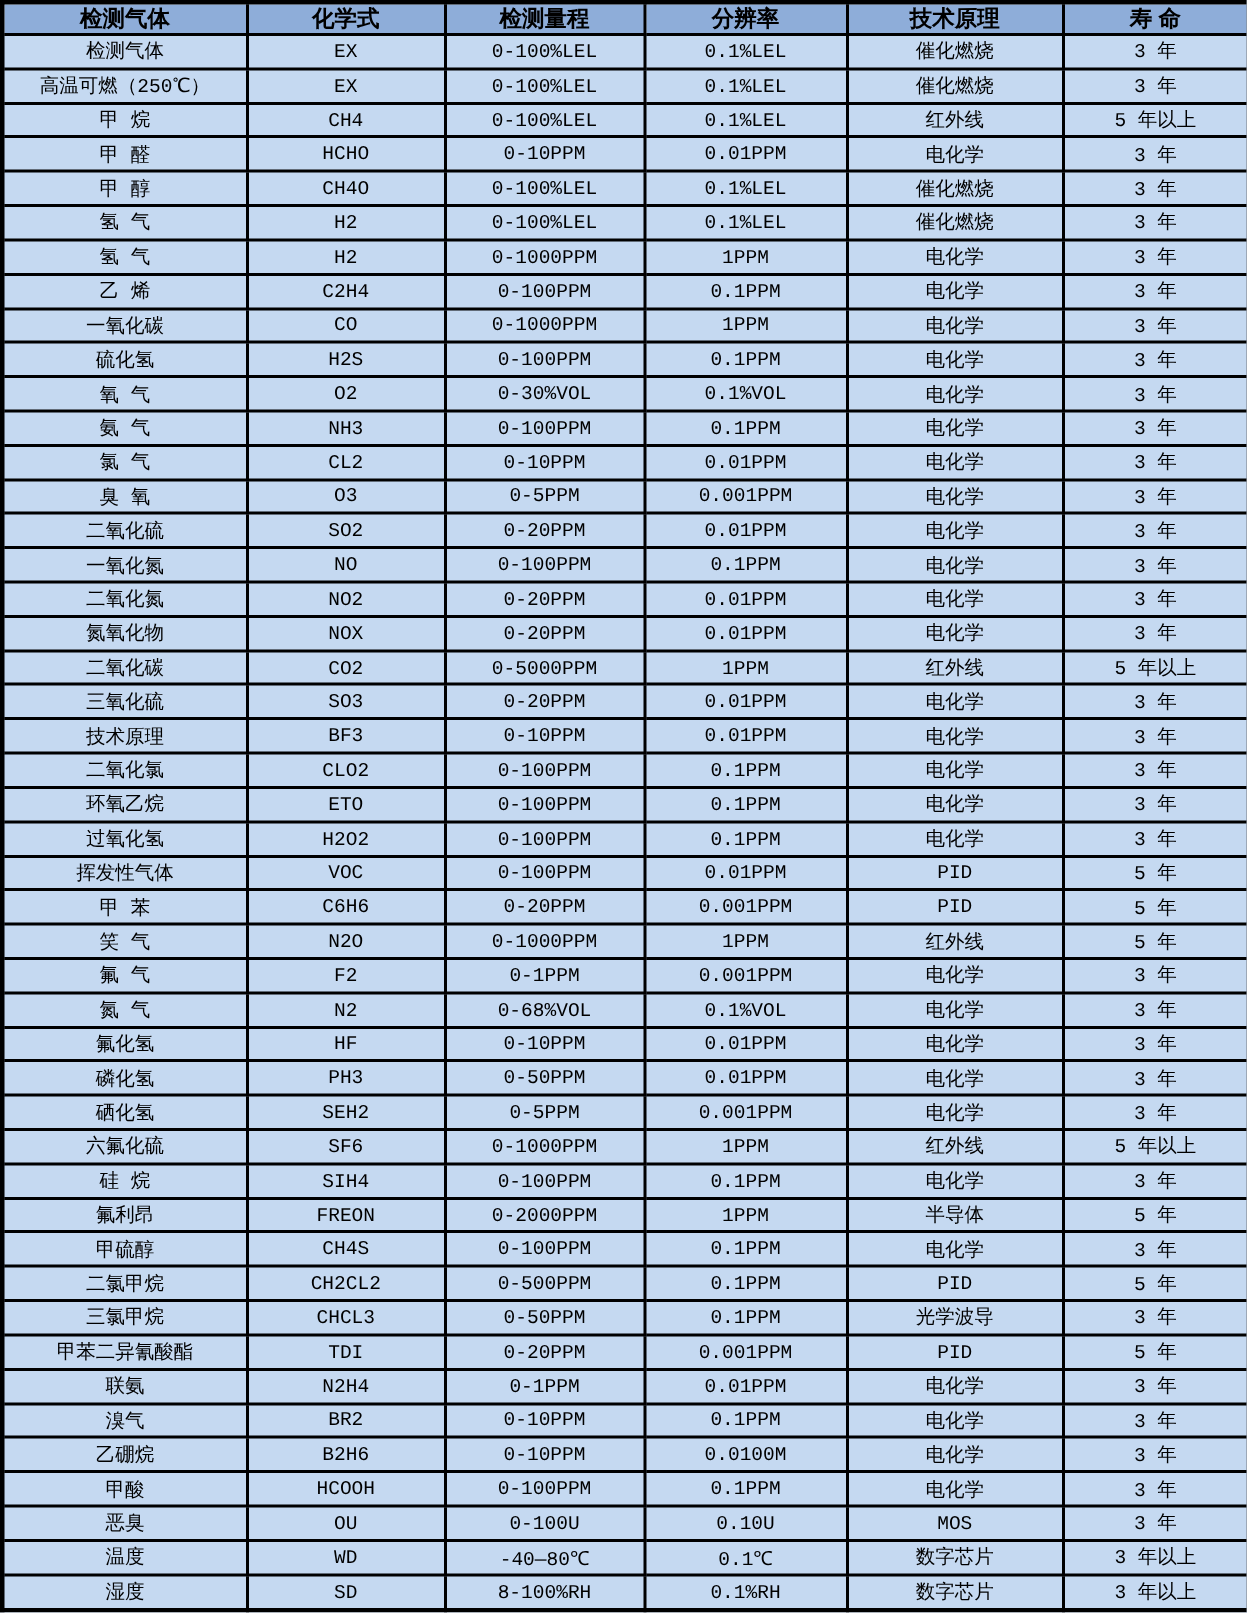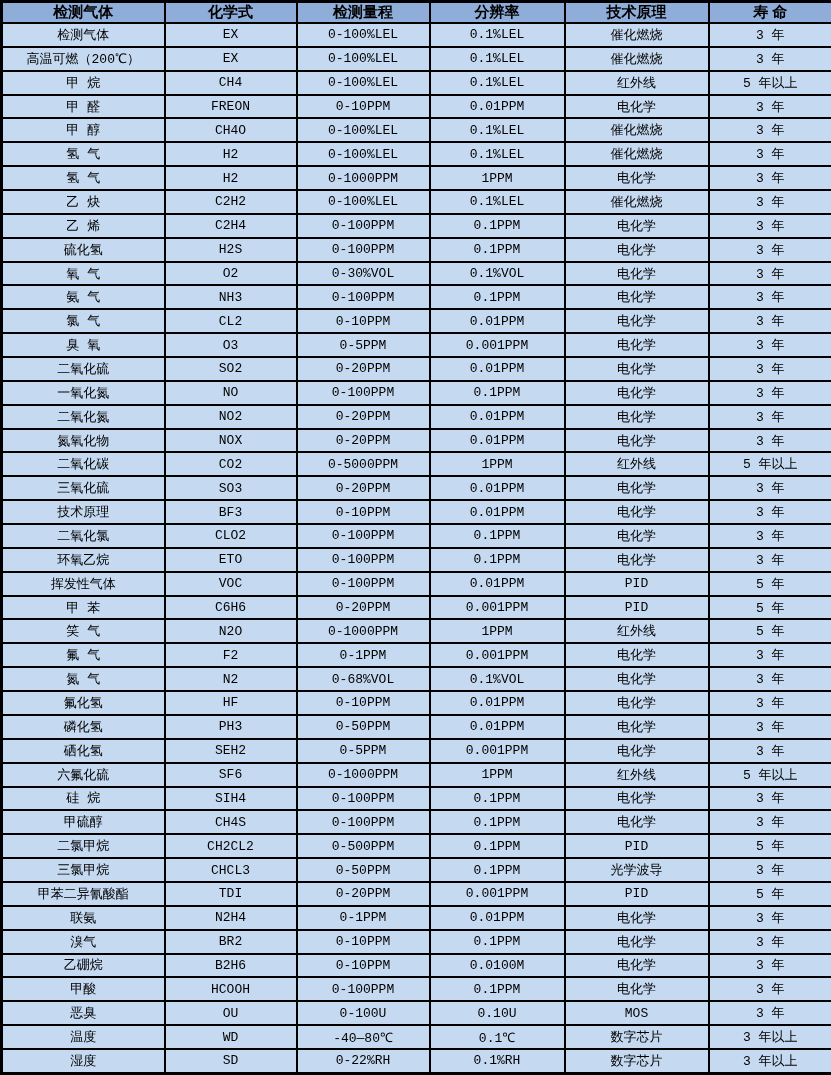--- a/index.html
+++ b/index.html
@@ -60,38 +60,38 @@
     <tbody>
         <tr>
           <td>检测气体</td>
           <td>EX</td>
           <td>0-100%LEL</td>
           <td>0.1%LEL</td>
           <td>催化燃烧</td>
           <td>3 年</td>
         </tr>
         <tr>
-          <td>高温可燃（200℃）</td>
+          <td>高温可燃（250℃）</td>
           <td>EX</td>
           <td>0-100%LEL</td>
           <td>0.1%LEL</td>
           <td>催化燃烧</td>
           <td>3 年</td>
         </tr>
         <tr>
           <td>甲 烷</td>
           <td>CH4</td>
           <td>0-100%LEL</td>
           <td>0.1%LEL</td>
           <td>红外线</td>
           <td>5 年以上</td>
         </tr>
         <tr>
           <td>甲 醛</td>
-          <td>FREON</td>
+          <td>HCHO</td>
           <td>0-10PPM</td>
           <td>0.01PPM</td>
           <td>电化学</td>
           <td>3 年</td>
         </tr>
         <tr>
           <td>甲 醇</td>
           <td>CH4O</td>
           <td>0-100%LEL</td>
           <td>0.1%LEL</td>
@@ -108,32 +108,32 @@
         </tr>
         <tr>
           <td>氢 气</td>
           <td>H2</td>
           <td>0-1000PPM</td>
           <td>1PPM</td>
           <td>电化学</td>
           <td>3 年</td>
         </tr>
         <tr>
-          <td>乙 炔</td>
-          <td>C2H2</td>
-          <td>0-100%LEL</td>
-          <td>0.1%LEL</td>
-          <td>催化燃烧</td>
-          <td>3 年</td>
-        </tr>
-        <tr>
           <td>乙 烯</td>
           <td>C2H4</td>
           <td>0-100PPM</td>
           <td>0.1PPM</td>
+          <td>电化学</td>
+          <td>3 年</td>
+        </tr>
+        <tr>
+          <td>一氧化碳</td>
+          <td>CO</td>
+          <td>0-1000PPM</td>
+          <td>1PPM</td>
           <td>电化学</td>
           <td>3 年</td>
         </tr>
         <tr>
           <td>硫化氢</td>
           <td>H2S</td>
           <td>0-100PPM</td>
           <td>0.1PPM</td>
           <td>电化学</td>
           <td>3 年</td>
@@ -236,20 +236,28 @@
         </tr>
         <tr>
           <td>环氧乙烷</td>
           <td>ETO</td>
           <td>0-100PPM</td>
           <td>0.1PPM</td>
           <td>电化学</td>
           <td>3 年</td>
         </tr>
         <tr>
+          <td>过氧化氢</td>
+          <td>H2O2</td>
+          <td>0-100PPM</td>
+          <td>0.1PPM</td>
+          <td>电化学</td>
+          <td>3 年</td>
+        </tr>
+        <tr>
           <td>挥发性气体</td>
           <td>VOC</td>
           <td>0-100PPM</td>
           <td>0.01PPM</td>
           <td>PID</td>
           <td>5 年</td>
         </tr>
         <tr>
           <td>甲 苯</td>
           <td>C6H6</td>
@@ -314,20 +322,28 @@
           <td>红外线</td>
           <td>5 年以上</td>
         </tr>
         <tr>
           <td>硅 烷</td>
           <td>SIH4</td>
           <td>0-100PPM</td>
           <td>0.1PPM</td>
           <td>电化学</td>
           <td>3 年</td>
+        </tr>
+        <tr>
+          <td>氟利昂</td>
+          <td>FREON</td>
+          <td>0-2000PPM</td>
+          <td>1PPM</td>
+          <td>半导体</td>
+          <td>5 年</td>
         </tr>
         <tr>
           <td>甲硫醇</td>
           <td>CH4S</td>
           <td>0-100PPM</td>
           <td>0.1PPM</td>
           <td>电化学</td>
           <td>3 年</td>
         </tr>
         <tr>
@@ -398,20 +414,20 @@
           <td>温度</td>
           <td>WD</td>
           <td>-40—80℃</td>
           <td>0.1℃</td>
           <td>数字芯片</td>
           <td>3 年以上</td>
         </tr>
         <tr>
           <td>湿度</td>
           <td>SD</td>
-          <td>0-22%RH</td>
+          <td>8-100%RH</td>
           <td>0.1%RH</td>
           <td>数字芯片</td>
           <td>3 年以上</td>
         </tr>
       </tbody>
   </table>
 </div>
 
 </body></html>

